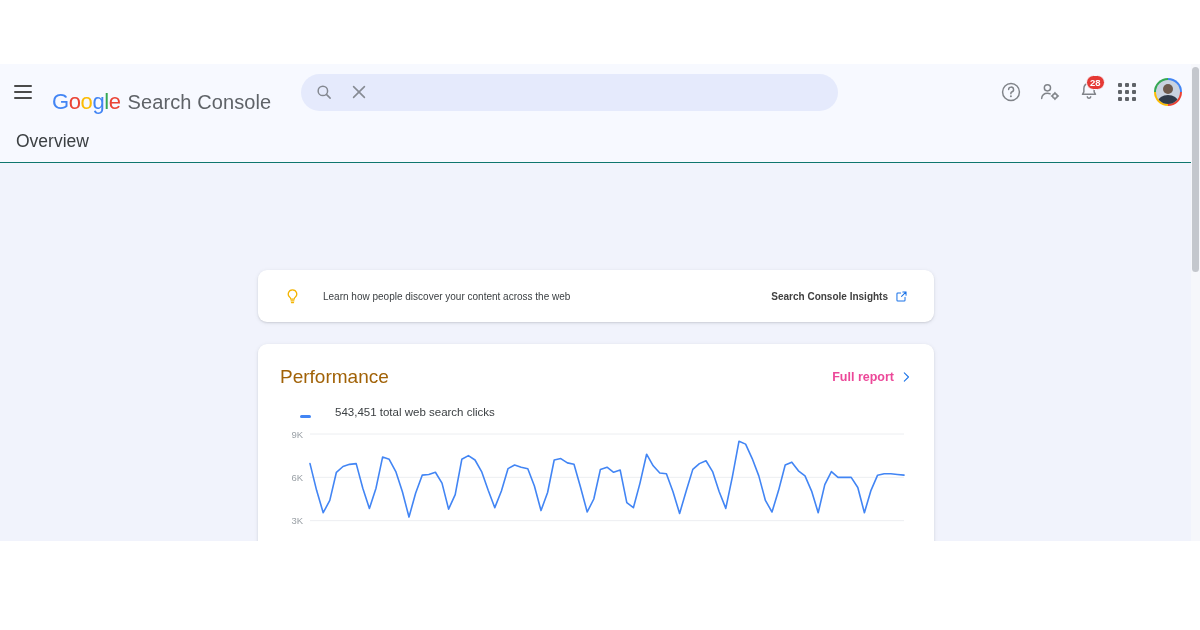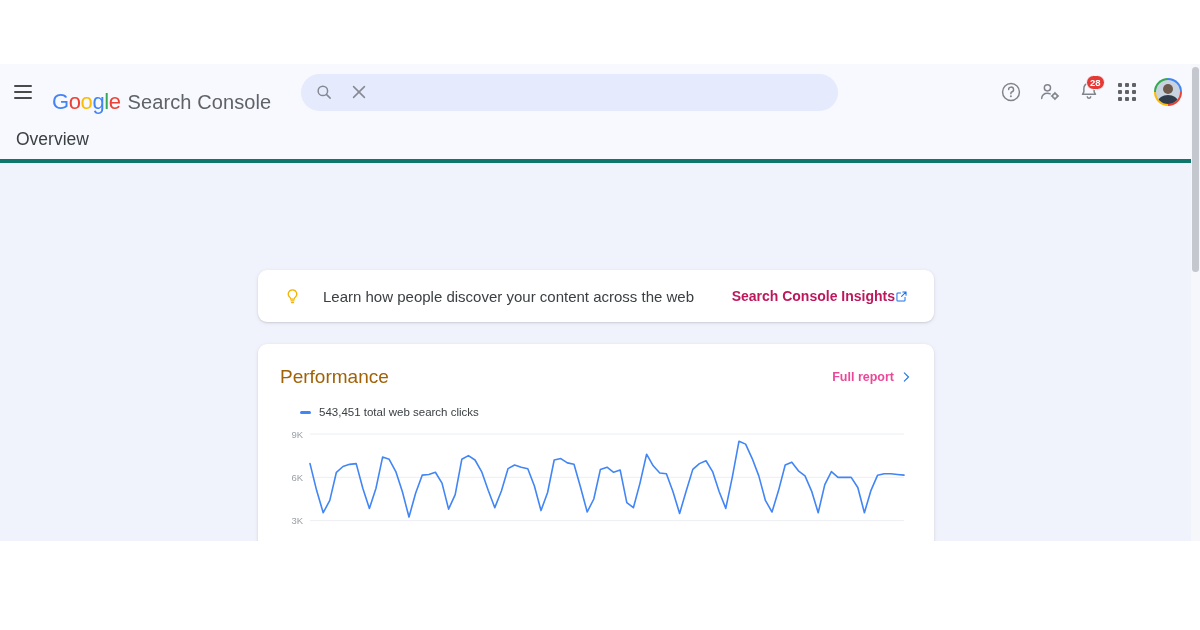--- a/index.html
+++ b/index.html
@@ -66,53 +66,53 @@
     background: #c9d3e0;
   }
   .avatar-inner::before { content: ""; position: absolute; left: 50%; top: 16%; width: 10px; height: 10px;
     transform: translateX(-50%); border-radius: 50%; background: #6d5a4d; }
   .avatar-inner::after { content: ""; position: absolute; left: 50%; bottom: -4px; width: 20px; height: 13px;
     transform: translateX(-50%); border-radius: 50% 50% 0 0; background: #2f3b4a; }
 
   
   .titlebar {
     height: 43px; background: #f7f9ff; display: flex; align-items: center;
-    padding: 0 16px; border-bottom: 4px solid #0f766e;
+    padding: 0 16px; border-bottom: 1px solid #0f766e;
   }
   .page-title { font-size: 17.5px; color: #3c4043; font-weight: 400; }
 
   
   .content { position: relative; padding-top: 0; }
 
   .card {
     background: #fff; border-radius: 9px; box-shadow: 0 1px 2px rgba(60,64,67,.16), 0 1px 5px rgba(60,64,67,.07);
   }
 
   .insights-card {
     position: absolute; left: 258px; top: 107px; width: 676px; height: 52px;
     display: flex; align-items: center; padding: 0 26px;
   }
   .bulb-icon { width: 17px; height: 17px; flex: 0 0 17px; margin-right: 22px; }
-  .insights-text { font-size: 15px; color: #3c4043; }
+  .insights-text { font-size: 10px; color: #3c4043; }
   .insights-link {
-    margin-left: auto; display: flex; align-items: center; 
-    color: #be185d; font-size: 14px; font-weight: 600; cursor: pointer; text-decoration: none;
+    margin-left: auto; display: flex; align-items: center; gap: 7px;
+    color: #404040; font-size: 10px; font-weight: 600; cursor: pointer; text-decoration: none;
   }
   .ext-icon { width: 13px; height: 13px; }
 
   .perf-card {
     position: absolute; left: 258px; top: 181px; width: 676px; height: 357px; padding: 22px 22px 0 22px;
   }
   .perf-head { display: flex; align-items: center; justify-content: space-between; }
   .perf-title { font-size: 19px; color: #a16207; font-weight: 400; }
   .full-report { display: flex; align-items: center; gap: 6px; color: #ec4899; font-size: 12.5px;
     font-weight: 600; cursor: pointer; text-decoration: none; }
   .chev { width: 12px; height: 12px; }
 
-  .legend { display: flex; align-items: center; gap: 8px; margin-top: 18px; margin-left: 20px; }
+  .legend { display: flex; align-items: flex-end; gap: 24px; margin-top: 18px; margin-left: 20px; }
   .legend-swatch { width: 11px; height: 3px; border-radius: 2px; background: #4285f4; display: block; }
   .legend-label { font-size: 11.5px; color: #3c4043; }
 
   .chart-wrap { position: relative; margin-top: 8px; width: 632px; height: 160px; }
   .chart-svg { display: block; }
 
   
   .scrollbar-track { position: absolute; right: 0; top: 0; width: 9px; height: 477px; background: #f6f7fb; }
   .scrollbar-thumb { position: absolute; right: 1px; top: 3px; width: 7px; height: 205px;
     background: #c4c7cd; border-radius: 4px; cursor: pointer; }

